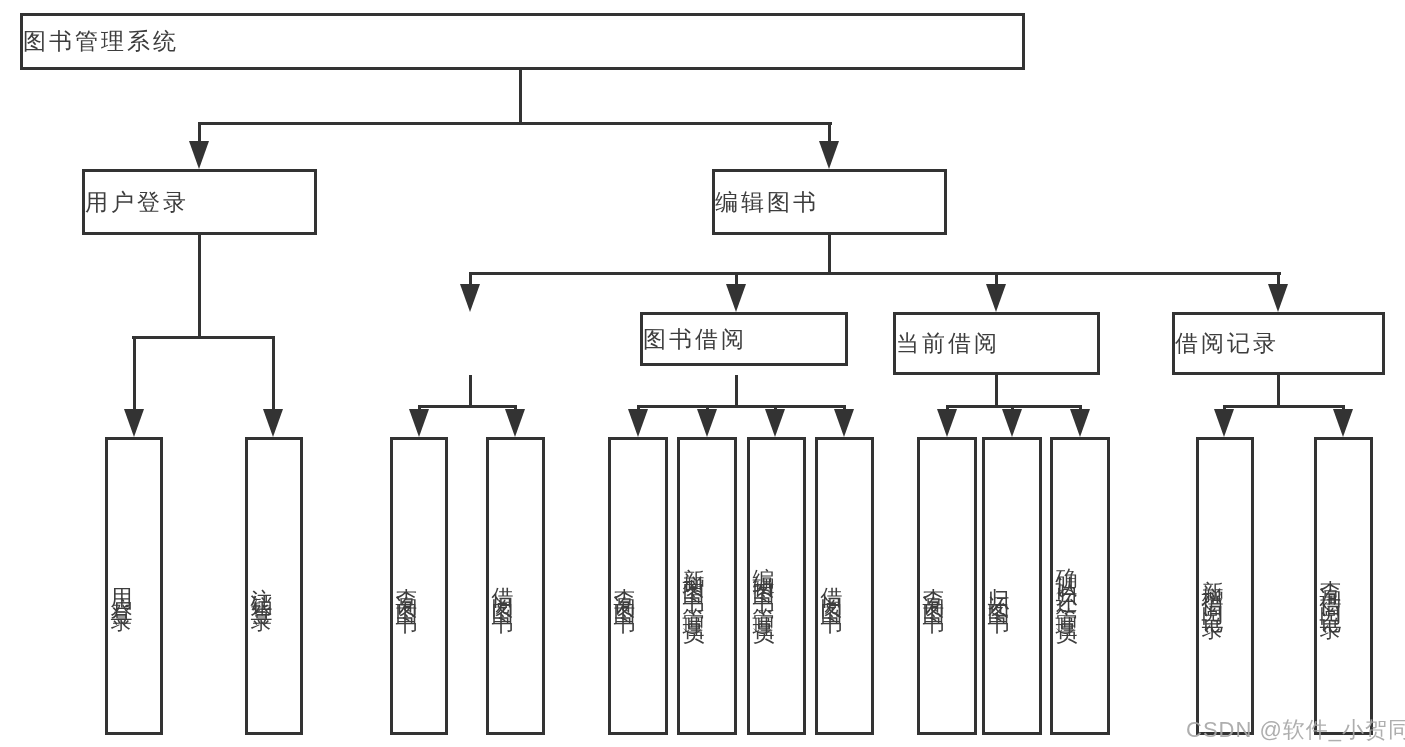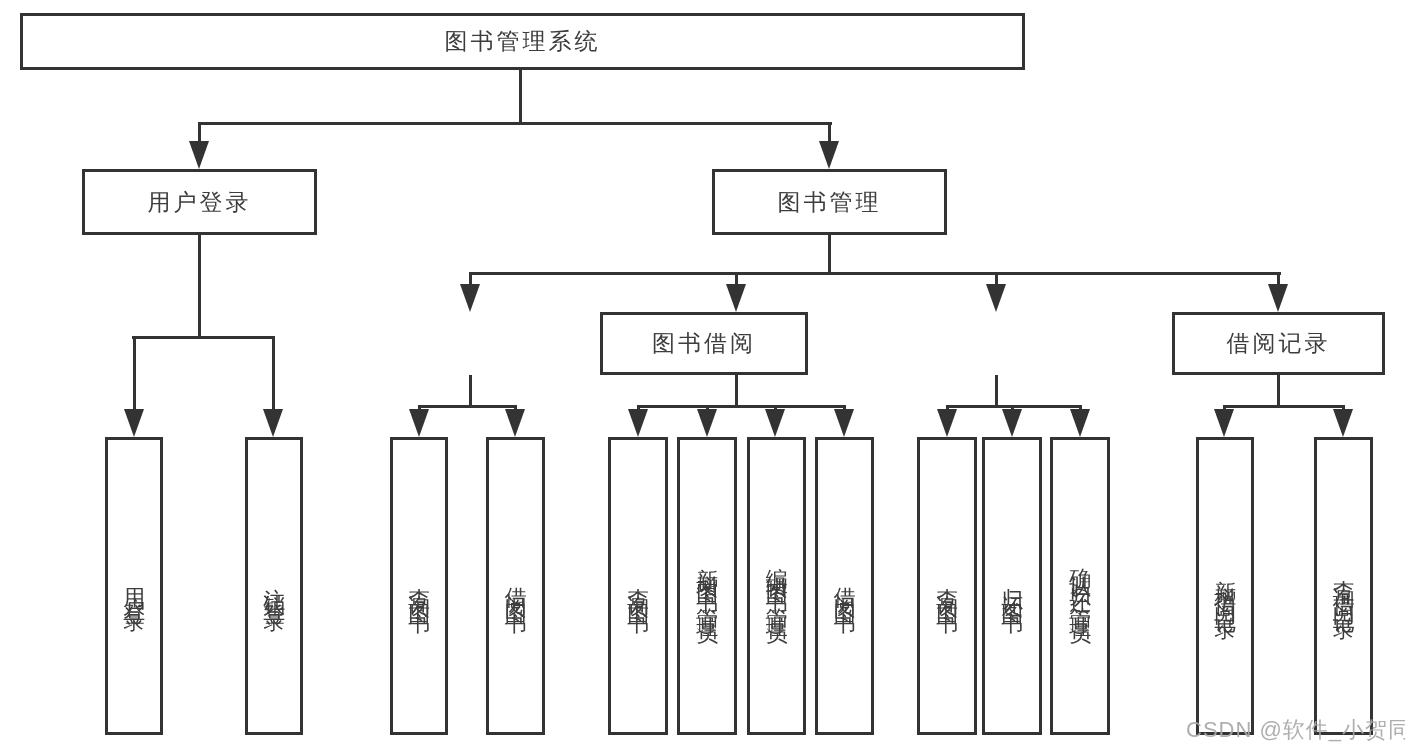--- a/index.html
+++ b/index.html
@@ -15,21 +15,21 @@
     background: #ffffff;
     overflow: hidden;
   }
   .node {
     position: absolute;
     box-sizing: border-box;
     background: #ffffff;
     border: 3px solid #333333;
     display: flex;
     align-items: center;
-    justify-content: center;
+    justify-content: flex-start;
     color: #3d3d3d;
     z-index: 1;
   }
   .htext {
     font-size: 23px;
     letter-spacing: 3px;
     white-space: nowrap;
   }
   .vtext {
     writing-mode: vertical-rl;
@@ -74,43 +74,46 @@
   <div class="hl" style="left:198px;top:122px;width:634px"></div>
   <div class="vl" style="left:198px;top:122px;height:21px"></div>
   <div class="tri" style="left:189px;top:141px"></div>
   <div class="vl" style="left:828px;top:122px;height:21px"></div>
   <div class="tri" style="left:819px;top:141px"></div>
 
   <div class="node" style="left:82px;top:169px;width:235px;height:66px">
     <span class="htext">用户登录</span>
   </div>
   <div class="node" style="left:712px;top:169px;width:235px;height:66px">
-    <span class="htext">图书管理</span>
+    <span class="htext">编辑图书</span>
   </div>
 
   <div class="vl" style="left:198px;top:234px;height:105px"></div>
   <div class="hl" style="left:132px;top:336px;width:143px"></div>
   <div class="vl" style="left:133px;top:336px;height:75px"></div>
   <div class="tri" style="left:124px;top:409px"></div>
   <div class="vl" style="left:272px;top:336px;height:75px"></div>
   <div class="tri" style="left:263px;top:409px"></div>
 
   <div class="vl" style="left:828px;top:234px;height:41px"></div>
   <div class="hl" style="left:469px;top:272px;width:812px"></div>
   <div class="vl" style="left:469px;top:272px;height:14px"></div>
   <div class="tri" style="left:460px;top:284px"></div>
   <div class="vl" style="left:735px;top:272px;height:14px"></div>
   <div class="tri" style="left:726px;top:284px"></div>
   <div class="vl" style="left:995px;top:272px;height:14px"></div>
   <div class="tri" style="left:986px;top:284px"></div>
   <div class="vl" style="left:1277px;top:272px;height:14px"></div>
   <div class="tri" style="left:1268px;top:284px"></div>
 
-  <div class="node" style="left:600px;top:312px;width:208px;height:63px">
+  <div class="node" style="left:640px;top:312px;width:208px;height:54px">
     <span class="htext">图书借阅</span>
+  </div>
+  <div class="node" style="left:893px;top:312px;width:207px;height:63px">
+    <span class="htext">当前借阅</span>
   </div>
   <div class="node" style="left:1172px;top:312px;width:213px;height:63px">
     <span class="htext">借阅记录</span>
   </div>
 
   <div class="vl" style="left:469px;top:375px;height:33px"></div>
   <div class="hl" style="left:418px;top:405px;width:99px"></div>
   <div class="vl" style="left:418px;top:405px;height:6px"></div>
   <div class="tri" style="left:409px;top:409px"></div>
   <div class="vl" style="left:514px;top:405px;height:6px"></div>

